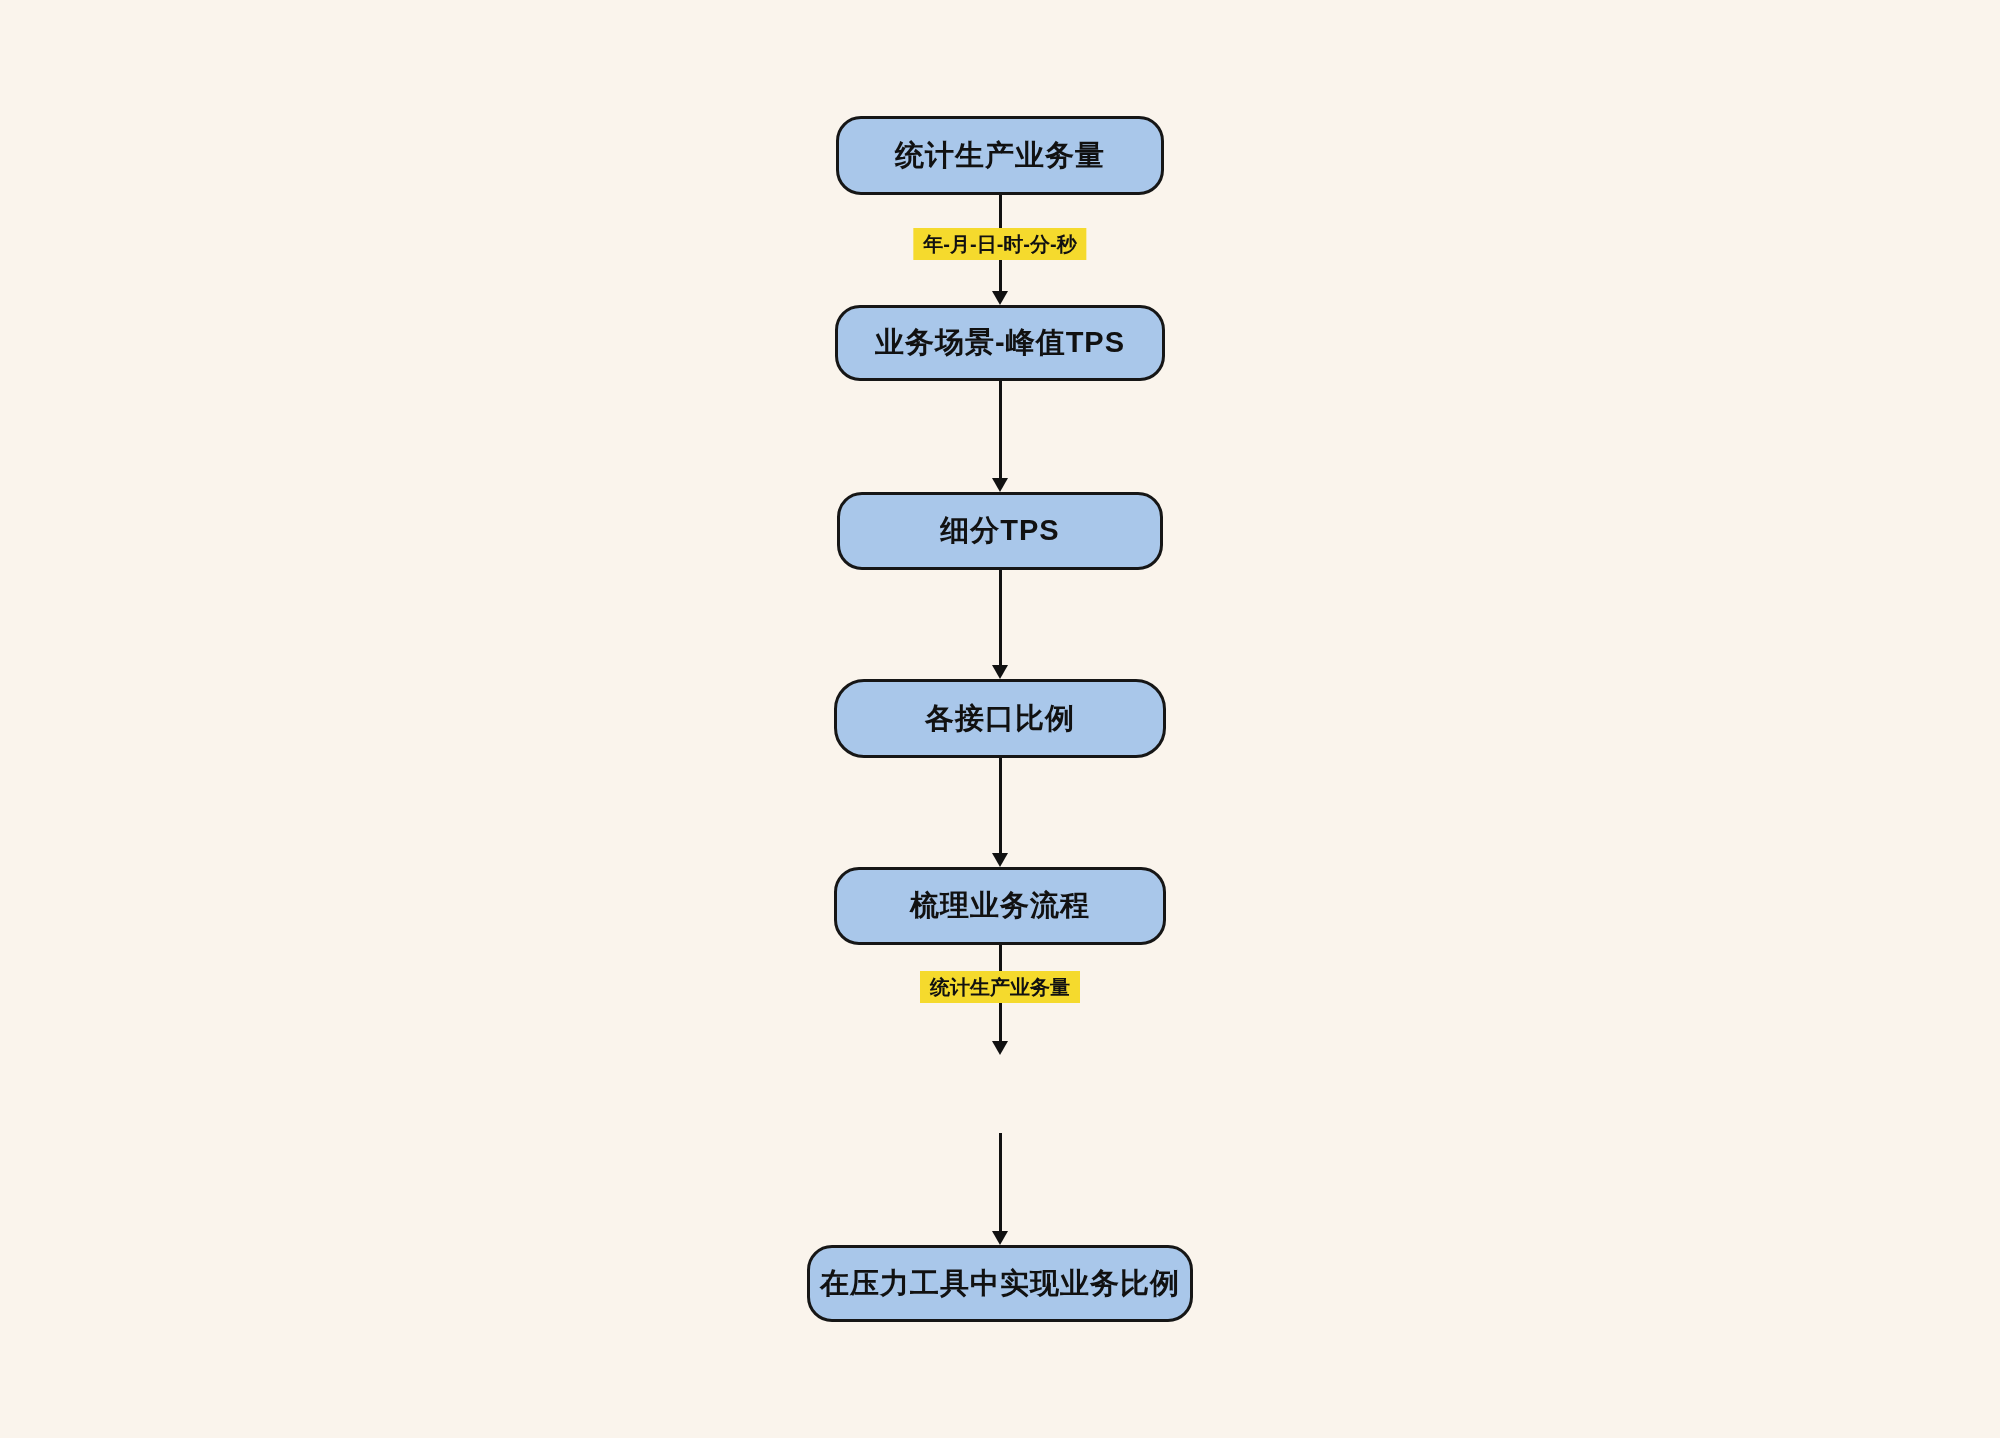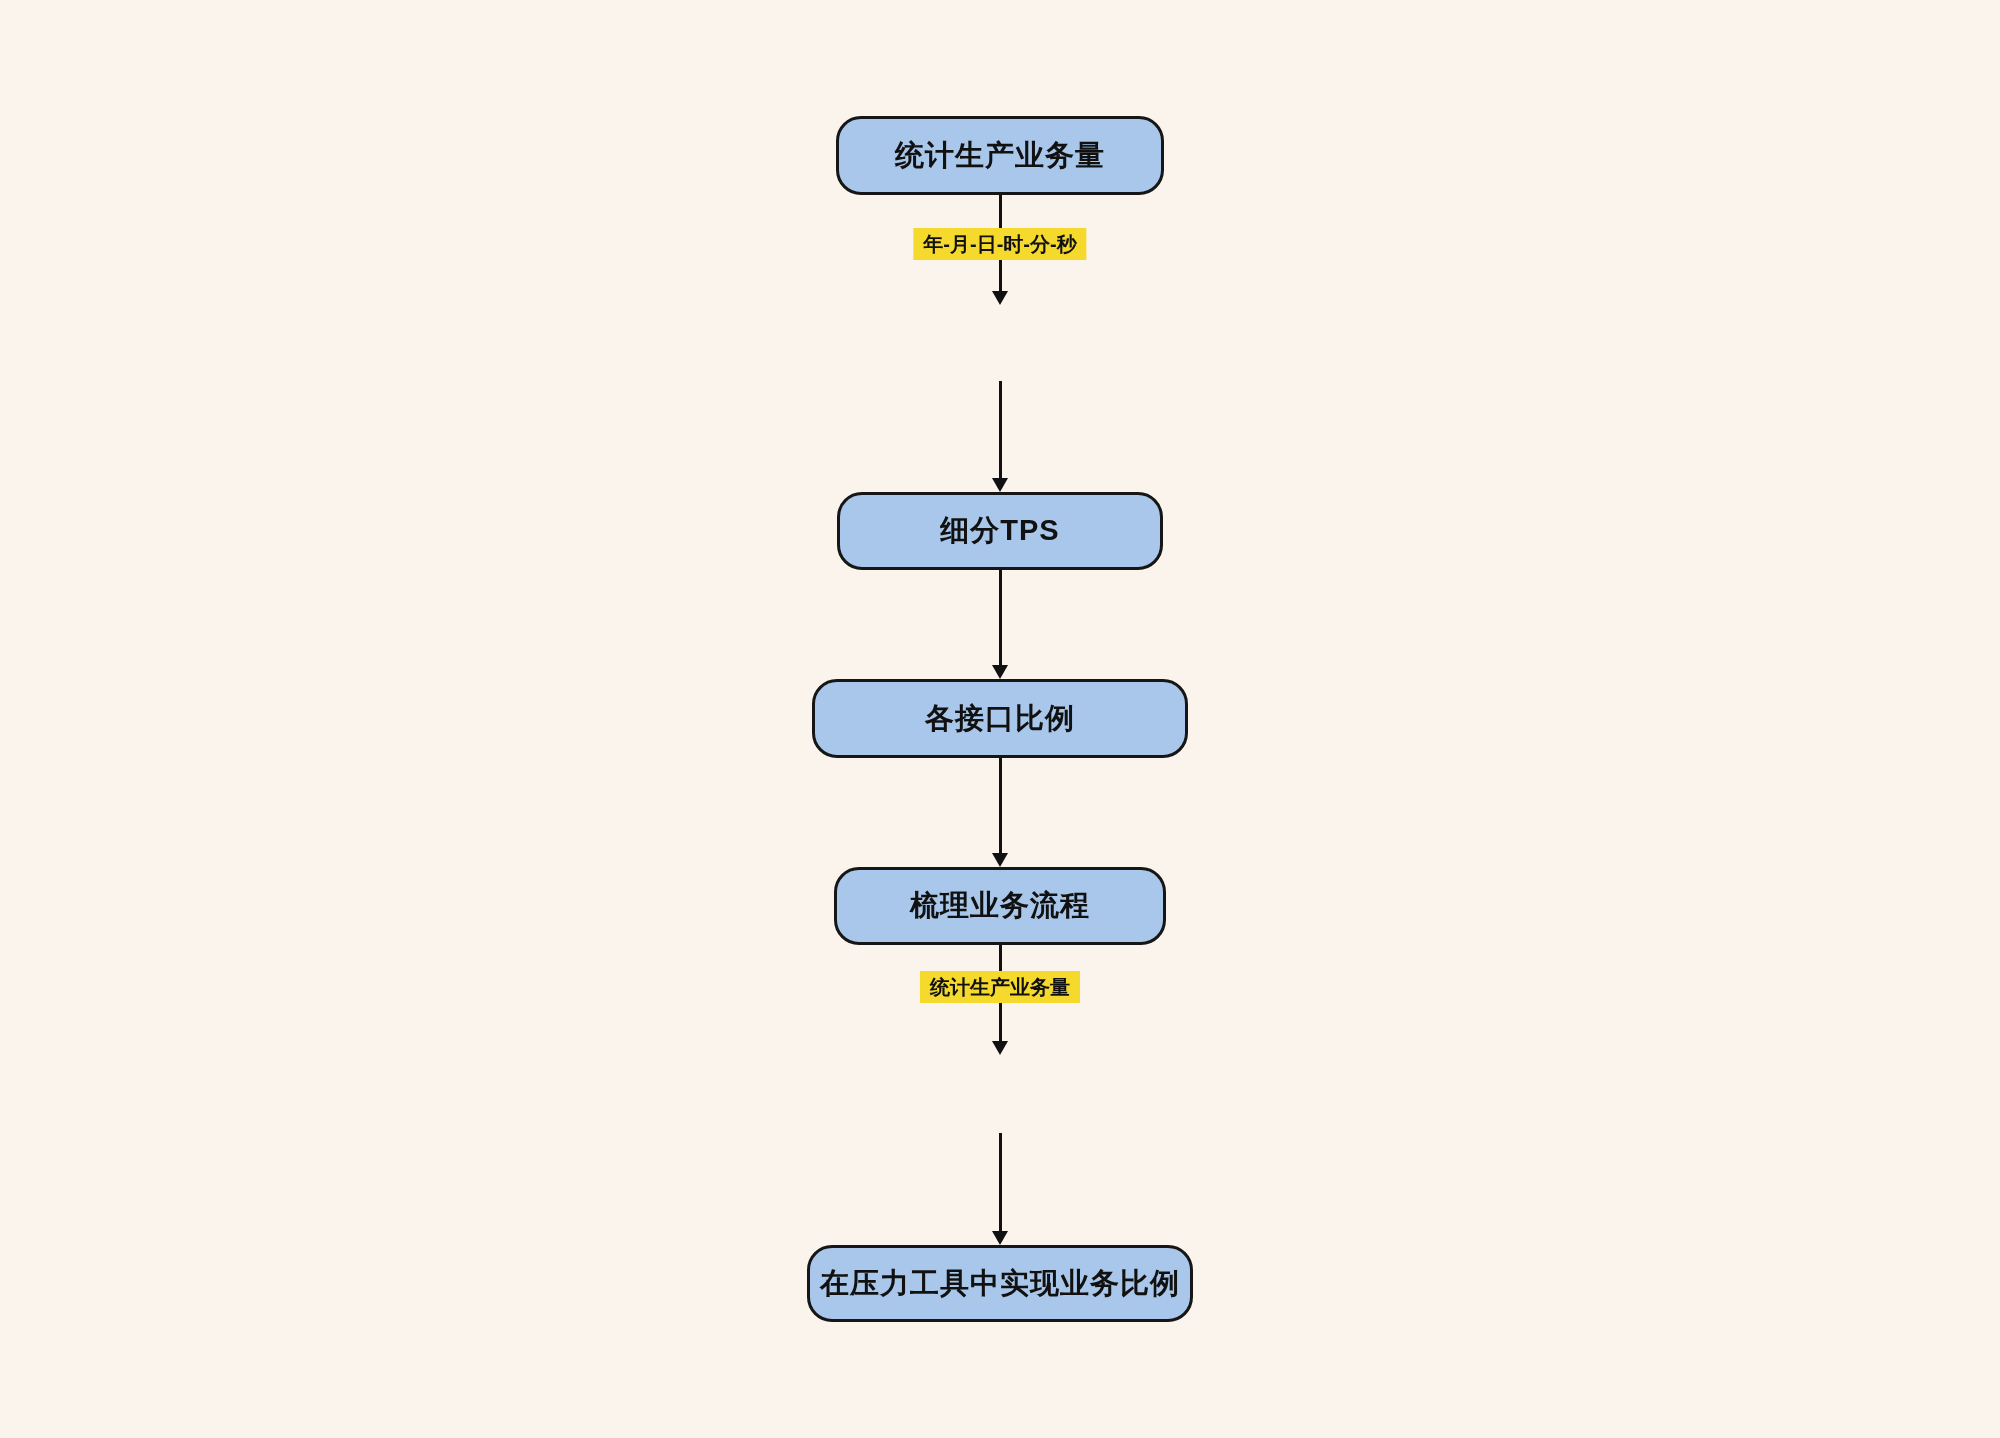--- a/index.html
+++ b/index.html
@@ -35,21 +35,21 @@
     font-size:29px;
     font-weight:700;
     color:var(--ink);
     letter-spacing:1px;
     white-space:nowrap;
     z-index:2;
   }
   #n1{top:116px;width:328px;height:79px;}
   #n2{top:305px;width:330px;height:76px;}
   #n3{top:492px;width:326px;height:78px;}
-  #n4{top:679px;width:376px;height:79px;}
+  #n4{top:679px;width:332px;height:79px;border-radius:30px;}
   #n5{top:867px;width:332px;height:78px;text-align:center;}
   #n6{top:1055px;width:332px;height:78px;}
   #n7{top:1245px;width:386px;height:77px;}
   
   .edge-label{
     position:absolute;
     left:1000px;
     transform:translateX(-50%);
     background:var(--label-fill);
     color:var(--ink);
@@ -104,20 +104,21 @@
   <div class="arrow-line" id="a4-line"></div>
   <div class="arrow-head" id="a4-head"></div>
 
   <div class="arrow-line" id="a5-line"></div>
   <div class="arrow-head" id="a5-head"></div>
 
   <div class="arrow-line" id="a6-line"></div>
   <div class="arrow-head" id="a6-head"></div>
 
   <div class="node" id="n1">统计生产业务量</div>
+  <div class="node" id="n2">业务场景-峰值TPS</div>
   <div class="node" id="n3">细分TPS</div>
   <div class="node" id="n4">各接口比例</div>
   <div class="node" id="n5">梳理业务流程</div>
   <div class="node" id="n7">在压力工具中实现业务比例</div>
 
   <div class="edge-label" id="l1">年-月-日-时-分-秒</div>
   <div class="edge-label" id="l2">统计生产业务量</div>
 
 </div>
 

